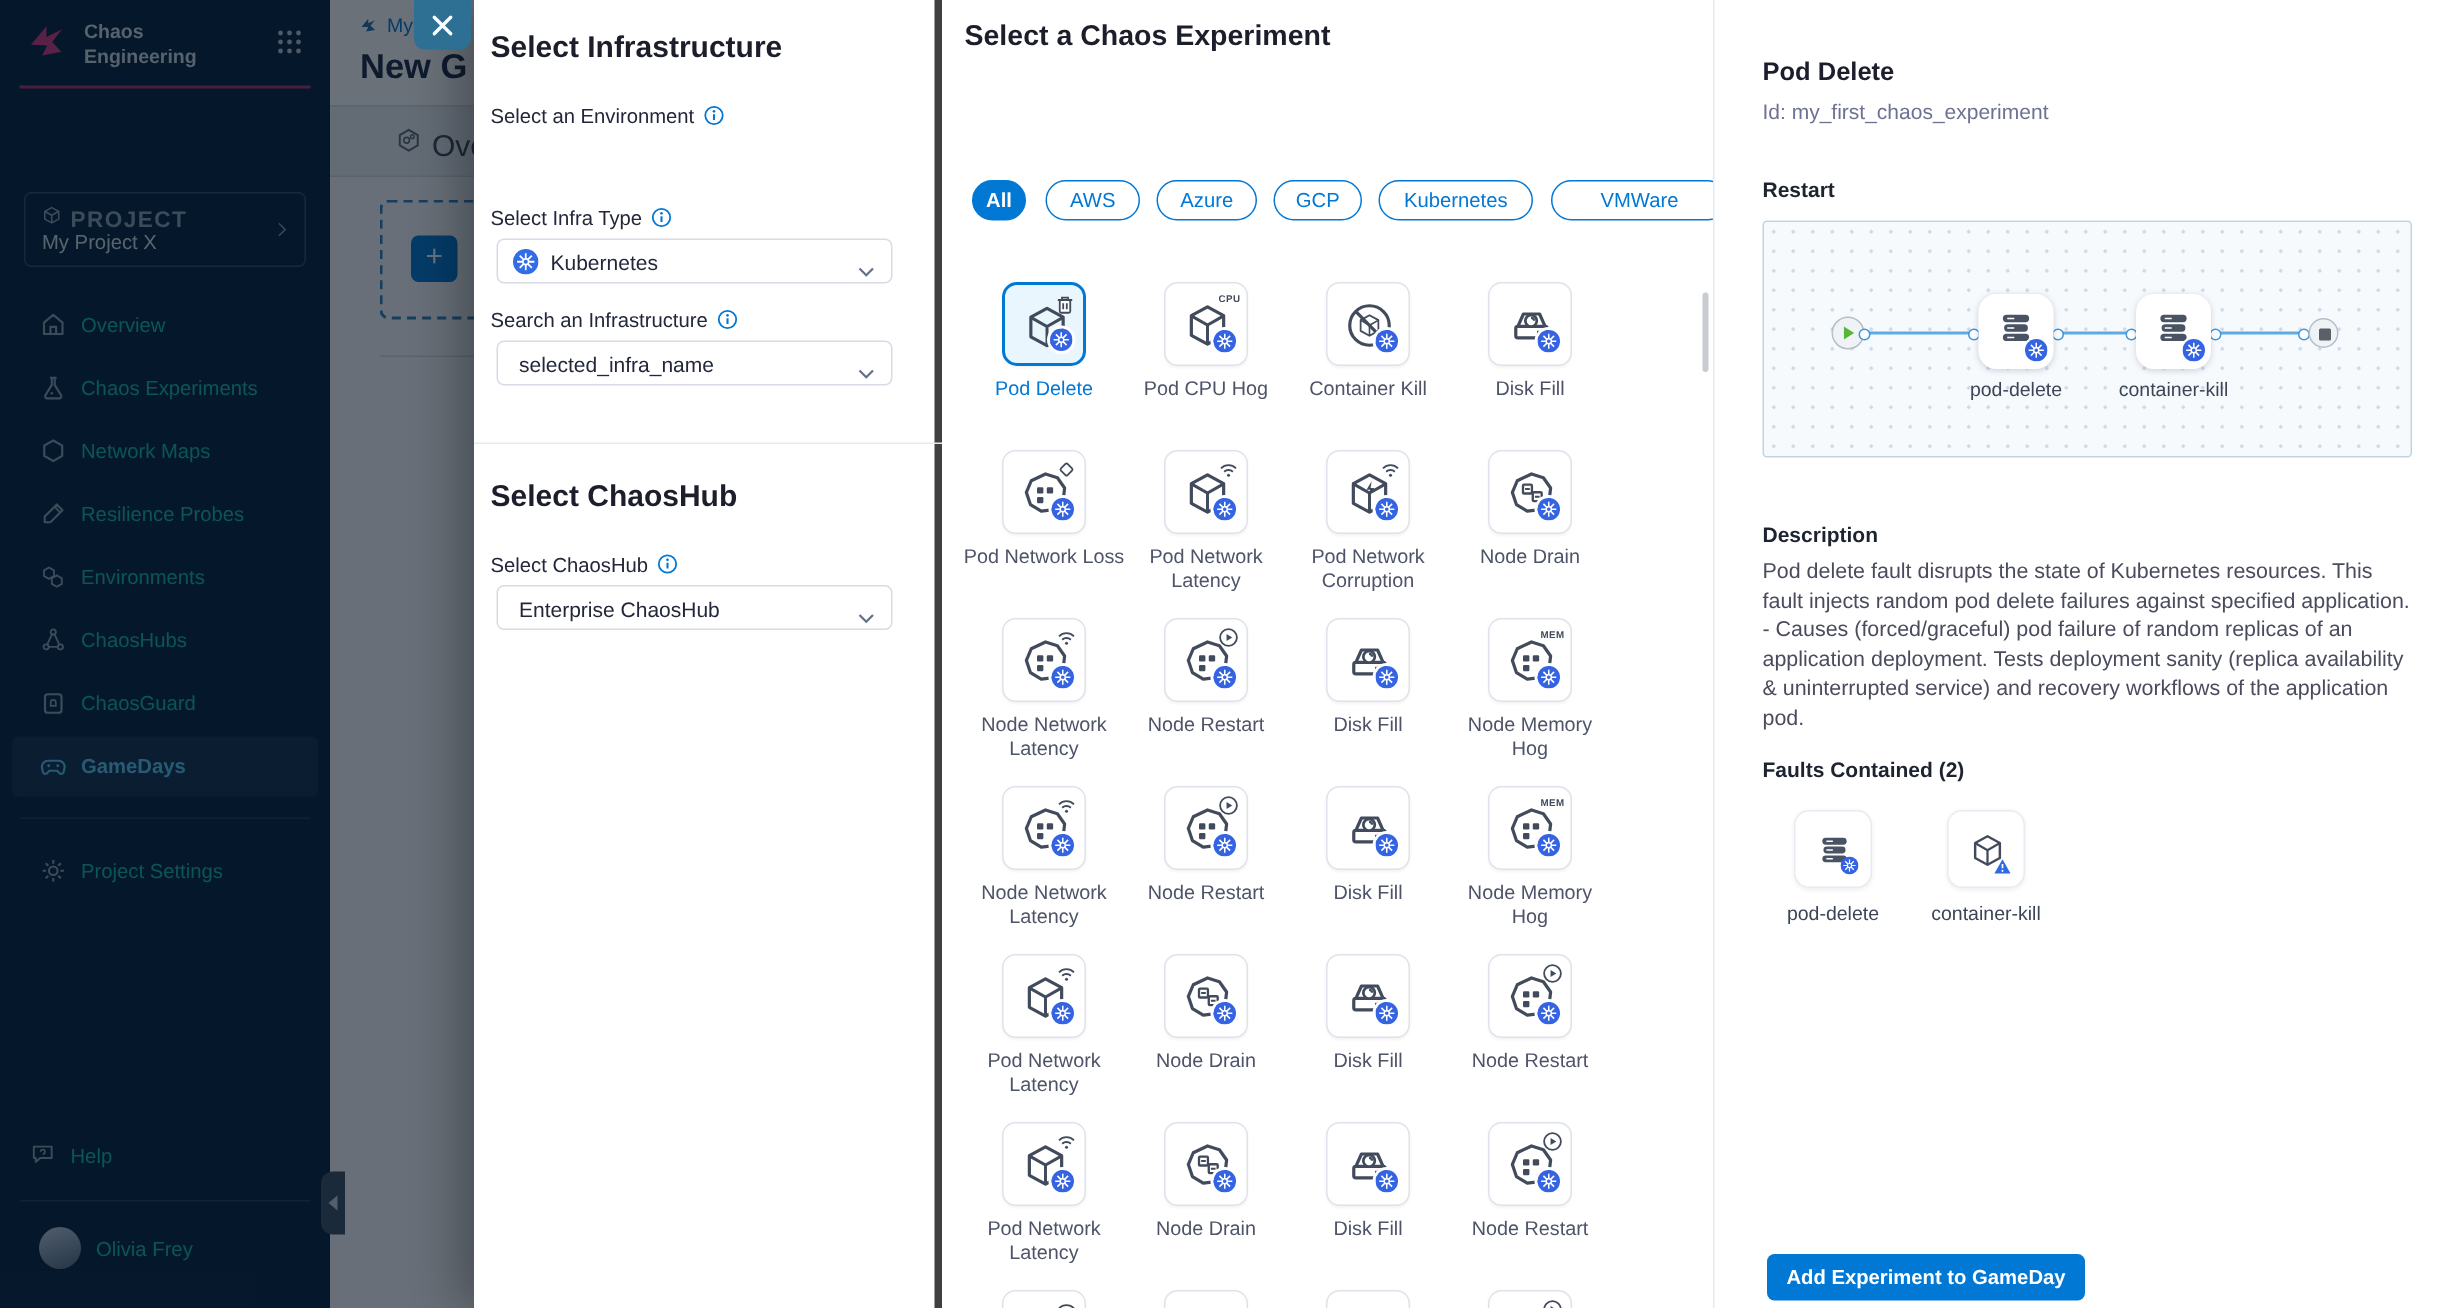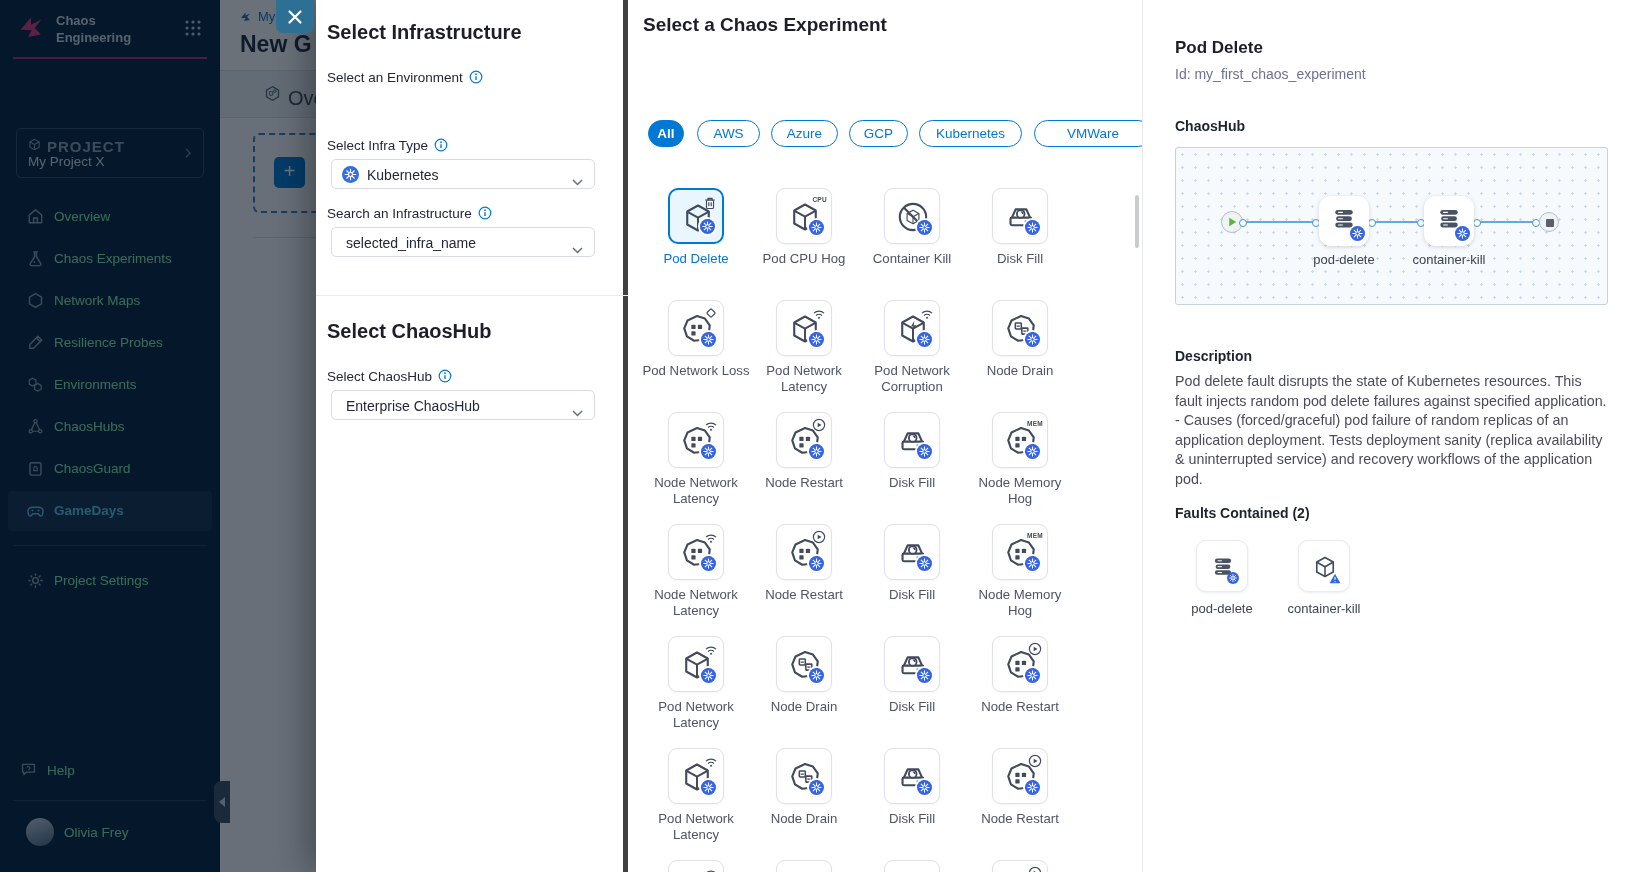--- a/index.html
+++ b/index.html
@@ -22,21 +22,21 @@
   .sb-proj{position:absolute;left:16px;top:128px;width:188px;height:50px;border:1px solid rgba(160,180,196,.28);
            border-radius:5px;}
   .sb-proj .cube{position:absolute;left:11px;top:8px;width:13px;height:13px;color:#8aa0b0;}
   .sb-proj .kick{position:absolute;left:30px;top:9px;font-size:15px;letter-spacing:1px;color:#8aa0b0;font-weight:bold;}
   .sb-proj .pname{position:absolute;left:11px;top:25px;font-size:13.5px;color:#d4dde4;}
   .sb-proj .chev{position:absolute;left:164px;top:17px;}
   .nav-item{position:absolute;left:0;width:220px;height:40px;cursor:pointer;}
   .nav-item.active{background:rgba(190,225,255,.08);left:8px;width:204px;border-radius:4px;}
   .nav-ic{position:absolute;left:26px;top:10px;width:19px;height:19px;color:#8ba1b2;display:inline-block;}
   .nav-item.active .nav-ic{left:18px;color:#58c6f2;}
-  .nav-lb{position:absolute;left:54px;top:12px;font-size:13.5px;color:#86efac;}
+  .nav-lb{position:absolute;left:54px;top:12px;font-size:13.5px;color:#14b8a6;}
   .nav-item.active .nav-lb{left:46px;color:#58c6f2;font-weight:bold;}
   .sb-div{position:absolute;left:13px;width:194px;height:1px;background:rgba(160,180,196,.18);}
   .sb-help{position:absolute;left:0;top:755px;width:220px;height:32px;}
   .sb-help .nav-ic{left:20px;top:6px;width:17px;height:17px;}
   .sb-help .nav-lb{left:47px;top:8px;}
   .sb-user{position:absolute;left:0;top:810px;width:220px;height:46px;}
   .avatar{position:absolute;left:26px;top:8px;width:28px;height:28px;border-radius:50%;
           background:linear-gradient(160deg,#c3cfdc 0%,#8fa3b8 45%,#53687e 100%);}
   .sb-user .nav-lb{left:64px;top:15px;}
 
@@ -873,21 +873,21 @@
                 </svg></span>
             </div>
           </div>
         </div>
       <div class="mid-scroll"></div>
     </div>
 
     <div class="panel-right">
       <div class="rp-title">Pod Delete</div>
       <div class="rp-id">Id: my_first_chaos_experiment</div>
-      <div class="rp-sec" style="top:118px">ChaosHub</div>
+      <div class="rp-sec" style="top:118px">Restart</div>
       <div class="preview-box" id="preview-box">
           <div class="pv-line" style="left:56px;width:317px"></div>
           <div class="pv-circle" style="left:45px;top:63px;width:22px;height:22px">
             <svg viewBox="0 0 22 22" style="position:absolute;left:0;top:0">
               <path d="M8 6.2 L15.5 11 L8 15.8 Z" fill="#58b636"></path>
             </svg>
           </div>
           <div class="pv-dot" style="left:63px"></div>
           <div class="pv-dot" style="left:136px"></div>
           <div class="pv-dot" style="left:192px"></div>
@@ -968,15 +968,16 @@
                 <path d="M4.6 7.6 L12 11.8 L19.4 7.6 M12 11.8 V20.4" fill="none" stroke="#414b5c" stroke-width="1.4"></path>
               </svg></span>
             <span class="fault-badge"><svg viewBox="0 0 14 13">
                 <path d="M7 1 L13.3 12 H0.7 Z" fill="#2f6be0"></path>
                 <path d="M7 4.6 V8" stroke="#fff" stroke-width="1.3"></path>
                 <circle cx="7" cy="10" r="0.8" fill="#fff"></circle>
               </svg></span>
           </div>
           <div class="fault-label" style="left:131px">container-kill</div>
         </div>
+      <button class="cta">Add Experiment to GameDay</button>
     </div>
   </div>
 </div>
 
 </body></html>

